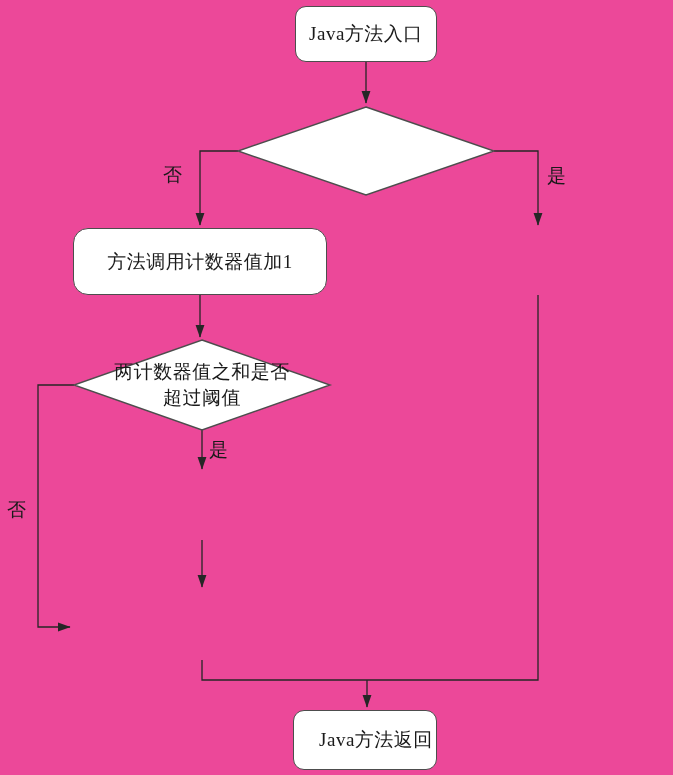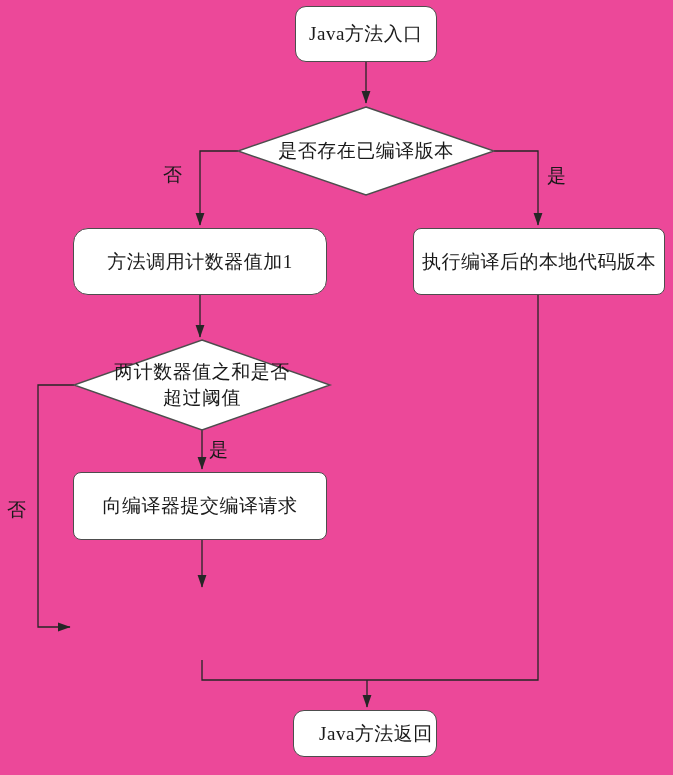--- a/index.html
+++ b/index.html
@@ -50,21 +50,21 @@
     position: absolute;
     font-size: 19px;
     color: #1a1a1a;
   }
   
   #n-start { left: 295px; top: 6px;   width: 142px; height: 56px; }
   #n-inc   { left: 73px;  top: 228px; width: 254px; height: 67px; border-radius: 15px; }
   #n-nat   { left: 413px; top: 228px; width: 252px; height: 67px; }
   #n-sub   { left: 73px;  top: 472px; width: 254px; height: 68px; }
   #n-int   { left: 73px;  top: 590px; width: 254px; height: 70px; }
-  #n-end   { left: 293px; top: 710px; width: 144px; height: 47px; padding-left: 22px; }
+  #n-end   { left: 293px; top: 710px; width: 144px; height: 60px; padding-left: 22px; }
   #d1-label { left: 240px; top: 109px; width: 252px; height: 84px; }
   #d2-label { left: 76px;  top: 342px; width: 252px; height: 86px; }
   #lbl-no1  { left: 163px; top: 162px; }
   #lbl-yes1 { left: 547px; top: 163px; }
   #lbl-yes2 { left: 209px; top: 437px; }
   #lbl-no2  { left: 7px;   top: 497px; }
 </style>
 </head>
 <body>
 
@@ -94,30 +94,27 @@
     <polyline points="538,295 538,680 202,680 202,660" fill="none" stroke="#262626" stroke-width="1.3"></polyline>
 
     <polyline points="367,680 367,707" fill="none" stroke="#262626" stroke-width="1.3" marker-end="url(#arrow)"></polyline>
 
     <polygon points="366,107 494,151 366,195 238,151" fill="#ffffff" stroke="#4d4d4d" stroke-width="1.4"></polygon>
     <polygon points="202,340 330,385 202,430 74,385" fill="#ffffff" stroke="#4d4d4d" stroke-width="1.4"></polygon>
   </svg>
 
   <div id="n-start" class="node terminal">Java方法入口</div>
 
-  <div id="d1-label" class="decision-label">是否存在已编译版本</div>
 
   <div id="n-inc" class="node process">方法调用计数器值加1</div>
 
-  <div id="n-nat" class="node process">执行编译后的本地代码版本</div>
 
   <div id="d2-label" class="decision-label">两计数器值之和是否
 超过阈值</div>
 
-  <div id="n-sub" class="node process">向编译器提交编译请求</div>
 
 
   <div id="n-end" class="node terminal">Java方法返回</div>
 
   <div id="lbl-no1" class="edge-label">否</div>
   <div id="lbl-yes1" class="edge-label">是</div>
   <div id="lbl-yes2" class="edge-label">是</div>
   <div id="lbl-no2" class="edge-label">否</div>
 
 </div>

